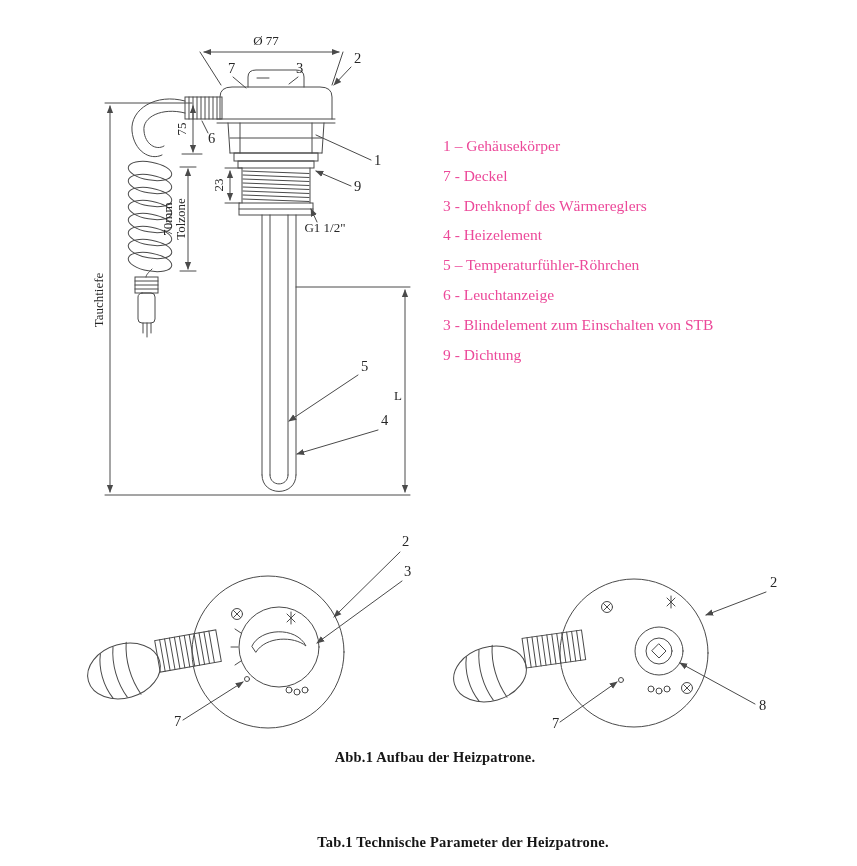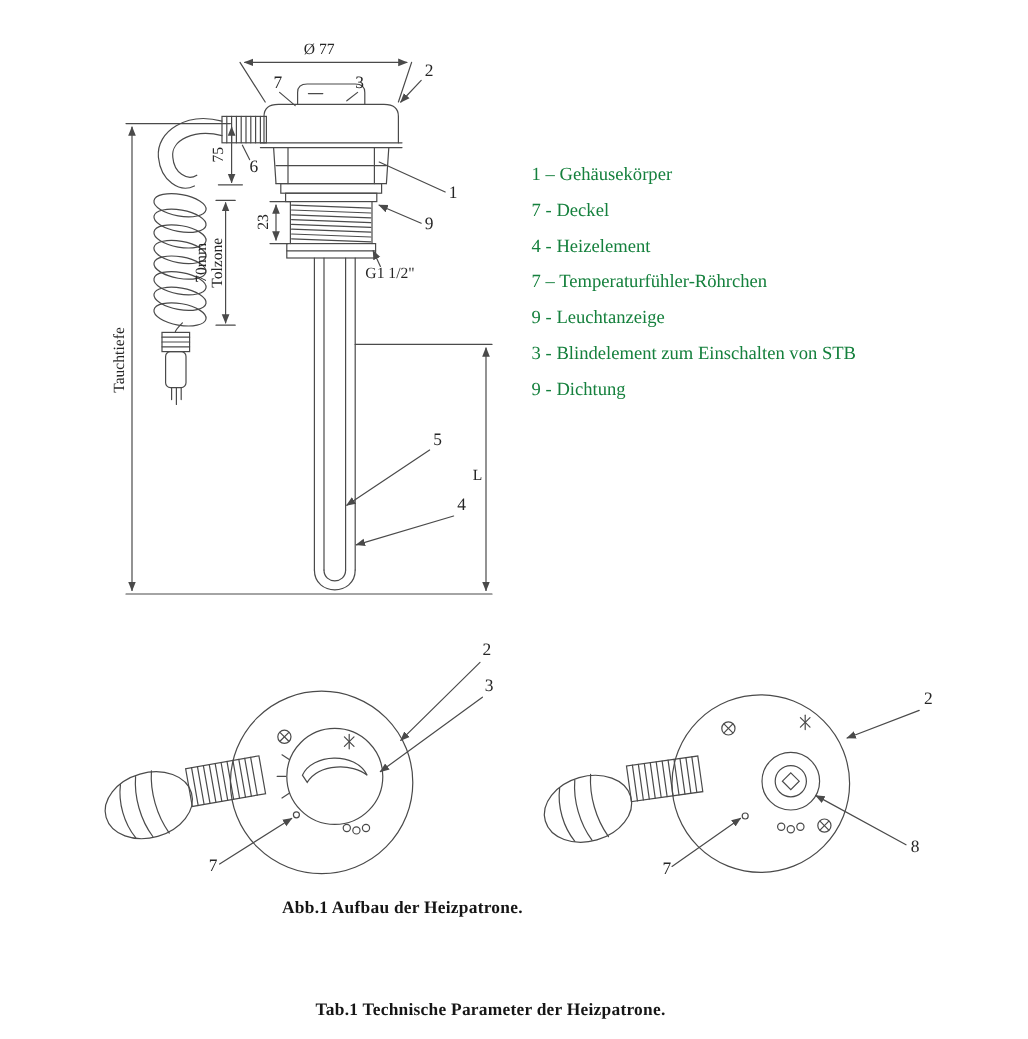--- a/index.html
+++ b/index.html
@@ -11,25 +11,25 @@
   .stage { position:absolute; left:0; top:0; width:857px; height:648px; background:#fff; }
   svg { position:absolute; overflow:visible; }
   .ln line, .ln path, .ln rect, .ln circle, .ln ellipse {
     stroke:#4a4a4a; stroke-width:1; fill:none; stroke-linecap:round;
   }
   text { font-family:"Liberation Serif", serif; fill:#262626; }
   .dim   { font-size:13px; }
   .callout { font-size:14.5px; }
   .legend { position:absolute; left:443px; top:131px; }
   .legend-item {
-    font-size:15.5px; line-height:29.8px; color:#15803d; white-space:nowrap;
+    font-size:15.5px; line-height:29.8px; color:#ec4899; white-space:nowrap;
   }
   .caption {
     position:absolute; font-weight:bold; font-size:14.5px; color:#161616;
-    text-align:left; width:400px; letter-spacing:0.2px;
+    text-align:center; width:400px; letter-spacing:0.2px;
   }
   #figure-caption { left:235px; top:749px; }
   #table-caption  { left:263px; top:834px; }
 </style>
 </head>
 <body>
 
 <div class="stage">
 
   <svg style="left:90px; top:25px;" width="345" height="500" viewBox="0 0 345 500">
@@ -190,23 +190,24 @@
     <text class="callout" x="284" y="140">1</text>
     <text class="callout" x="264" y="166">9</text>
     <text class="callout" x="118" y="118">6</text>
     <text class="callout" x="271" y="346">5</text>
     <text class="callout" x="291" y="400">4</text>
   </svg>
 
   <div class="legend">
     <div class="legend-item">1 – Gehäusekörper</div>
     <div class="legend-item">7 - Deckel</div>
+    <div class="legend-item">3 - Drehknopf des Wärmereglers</div>
     <div class="legend-item">4 - Heizelement</div>
-    <div class="legend-item">7 – Temperaturfühler-Röhrchen</div>
-    <div class="legend-item">9 - Leuchtanzeige</div>
+    <div class="legend-item">5 – Temperaturfühler-Röhrchen</div>
+    <div class="legend-item">6 - Leuchtanzeige</div>
     <div class="legend-item">3 - Blindelement zum Einschalten von STB</div>
     <div class="legend-item">9 - Dichtung</div>
   </div>
 
   <svg style="left:0; top:530px;" width="857" height="220" viewBox="0 0 857 220">
     <defs>
       <marker id="arrB" viewBox="0 0 10 10" refX="9" refY="5" markerWidth="8" markerHeight="8" orient="auto-start-reverse">
         <path d="M0,1 L10,5 L0,9 z" fill="#4a4a4a"></path>
       </marker>
     </defs>

